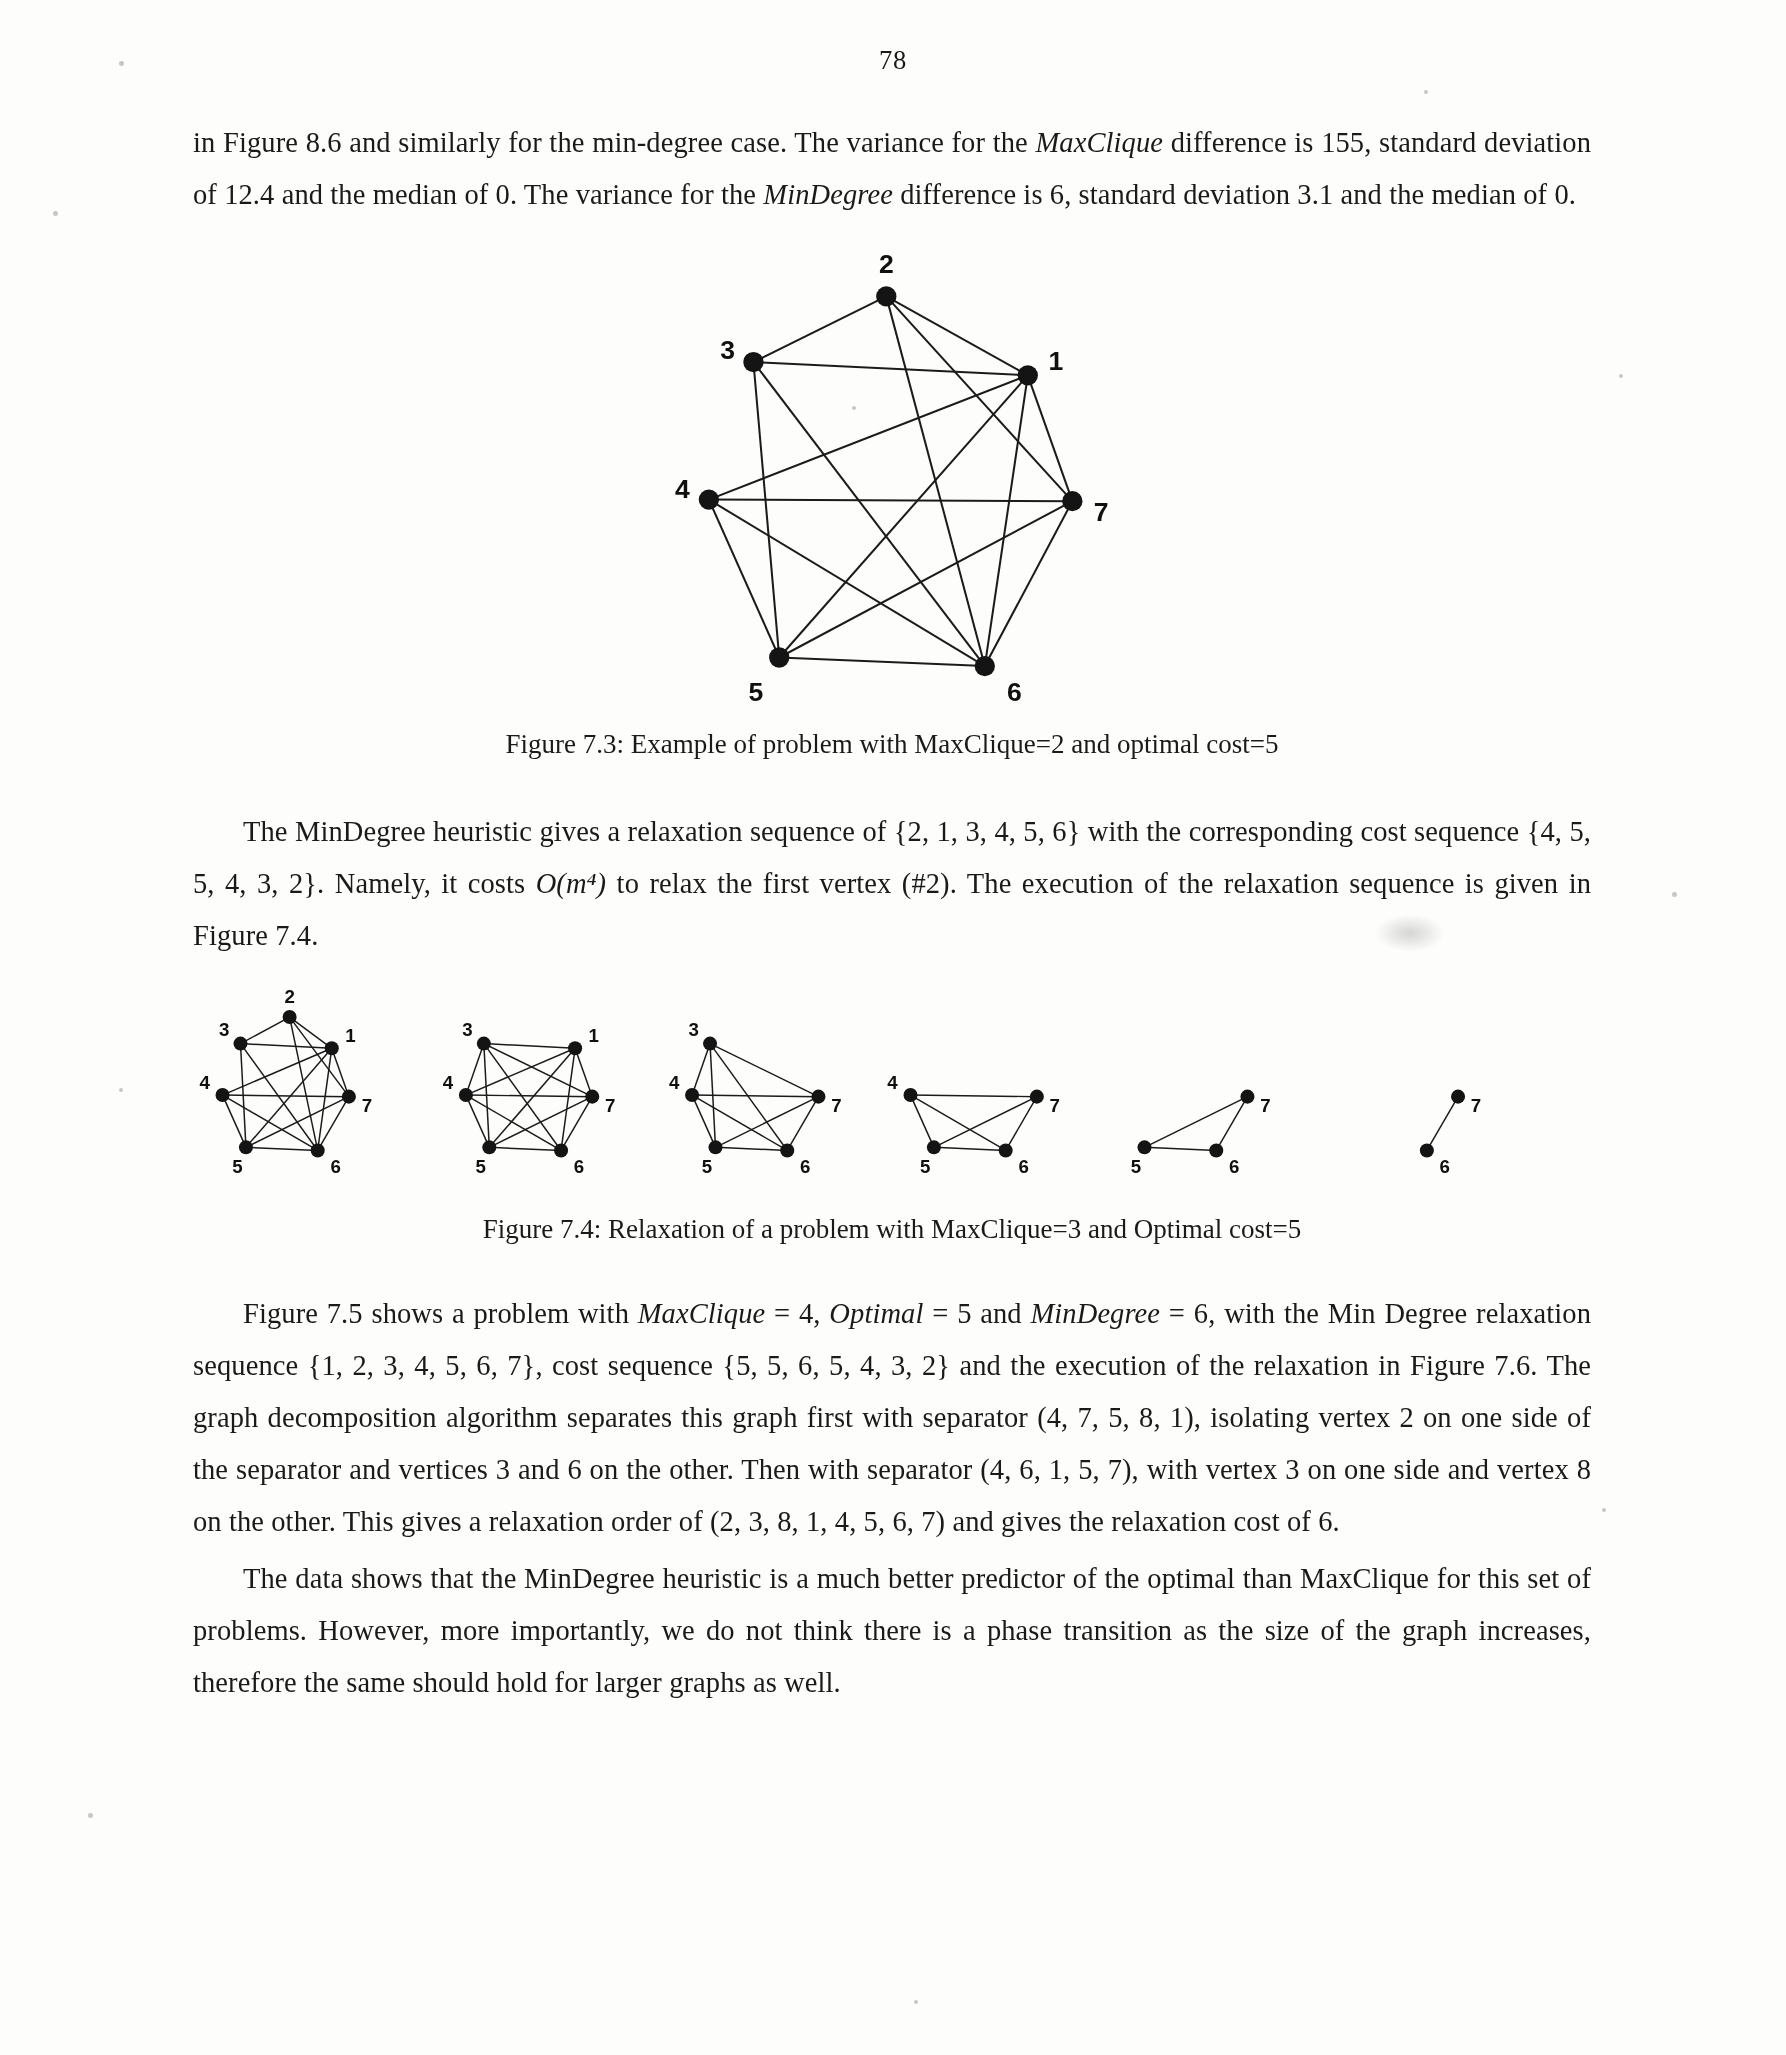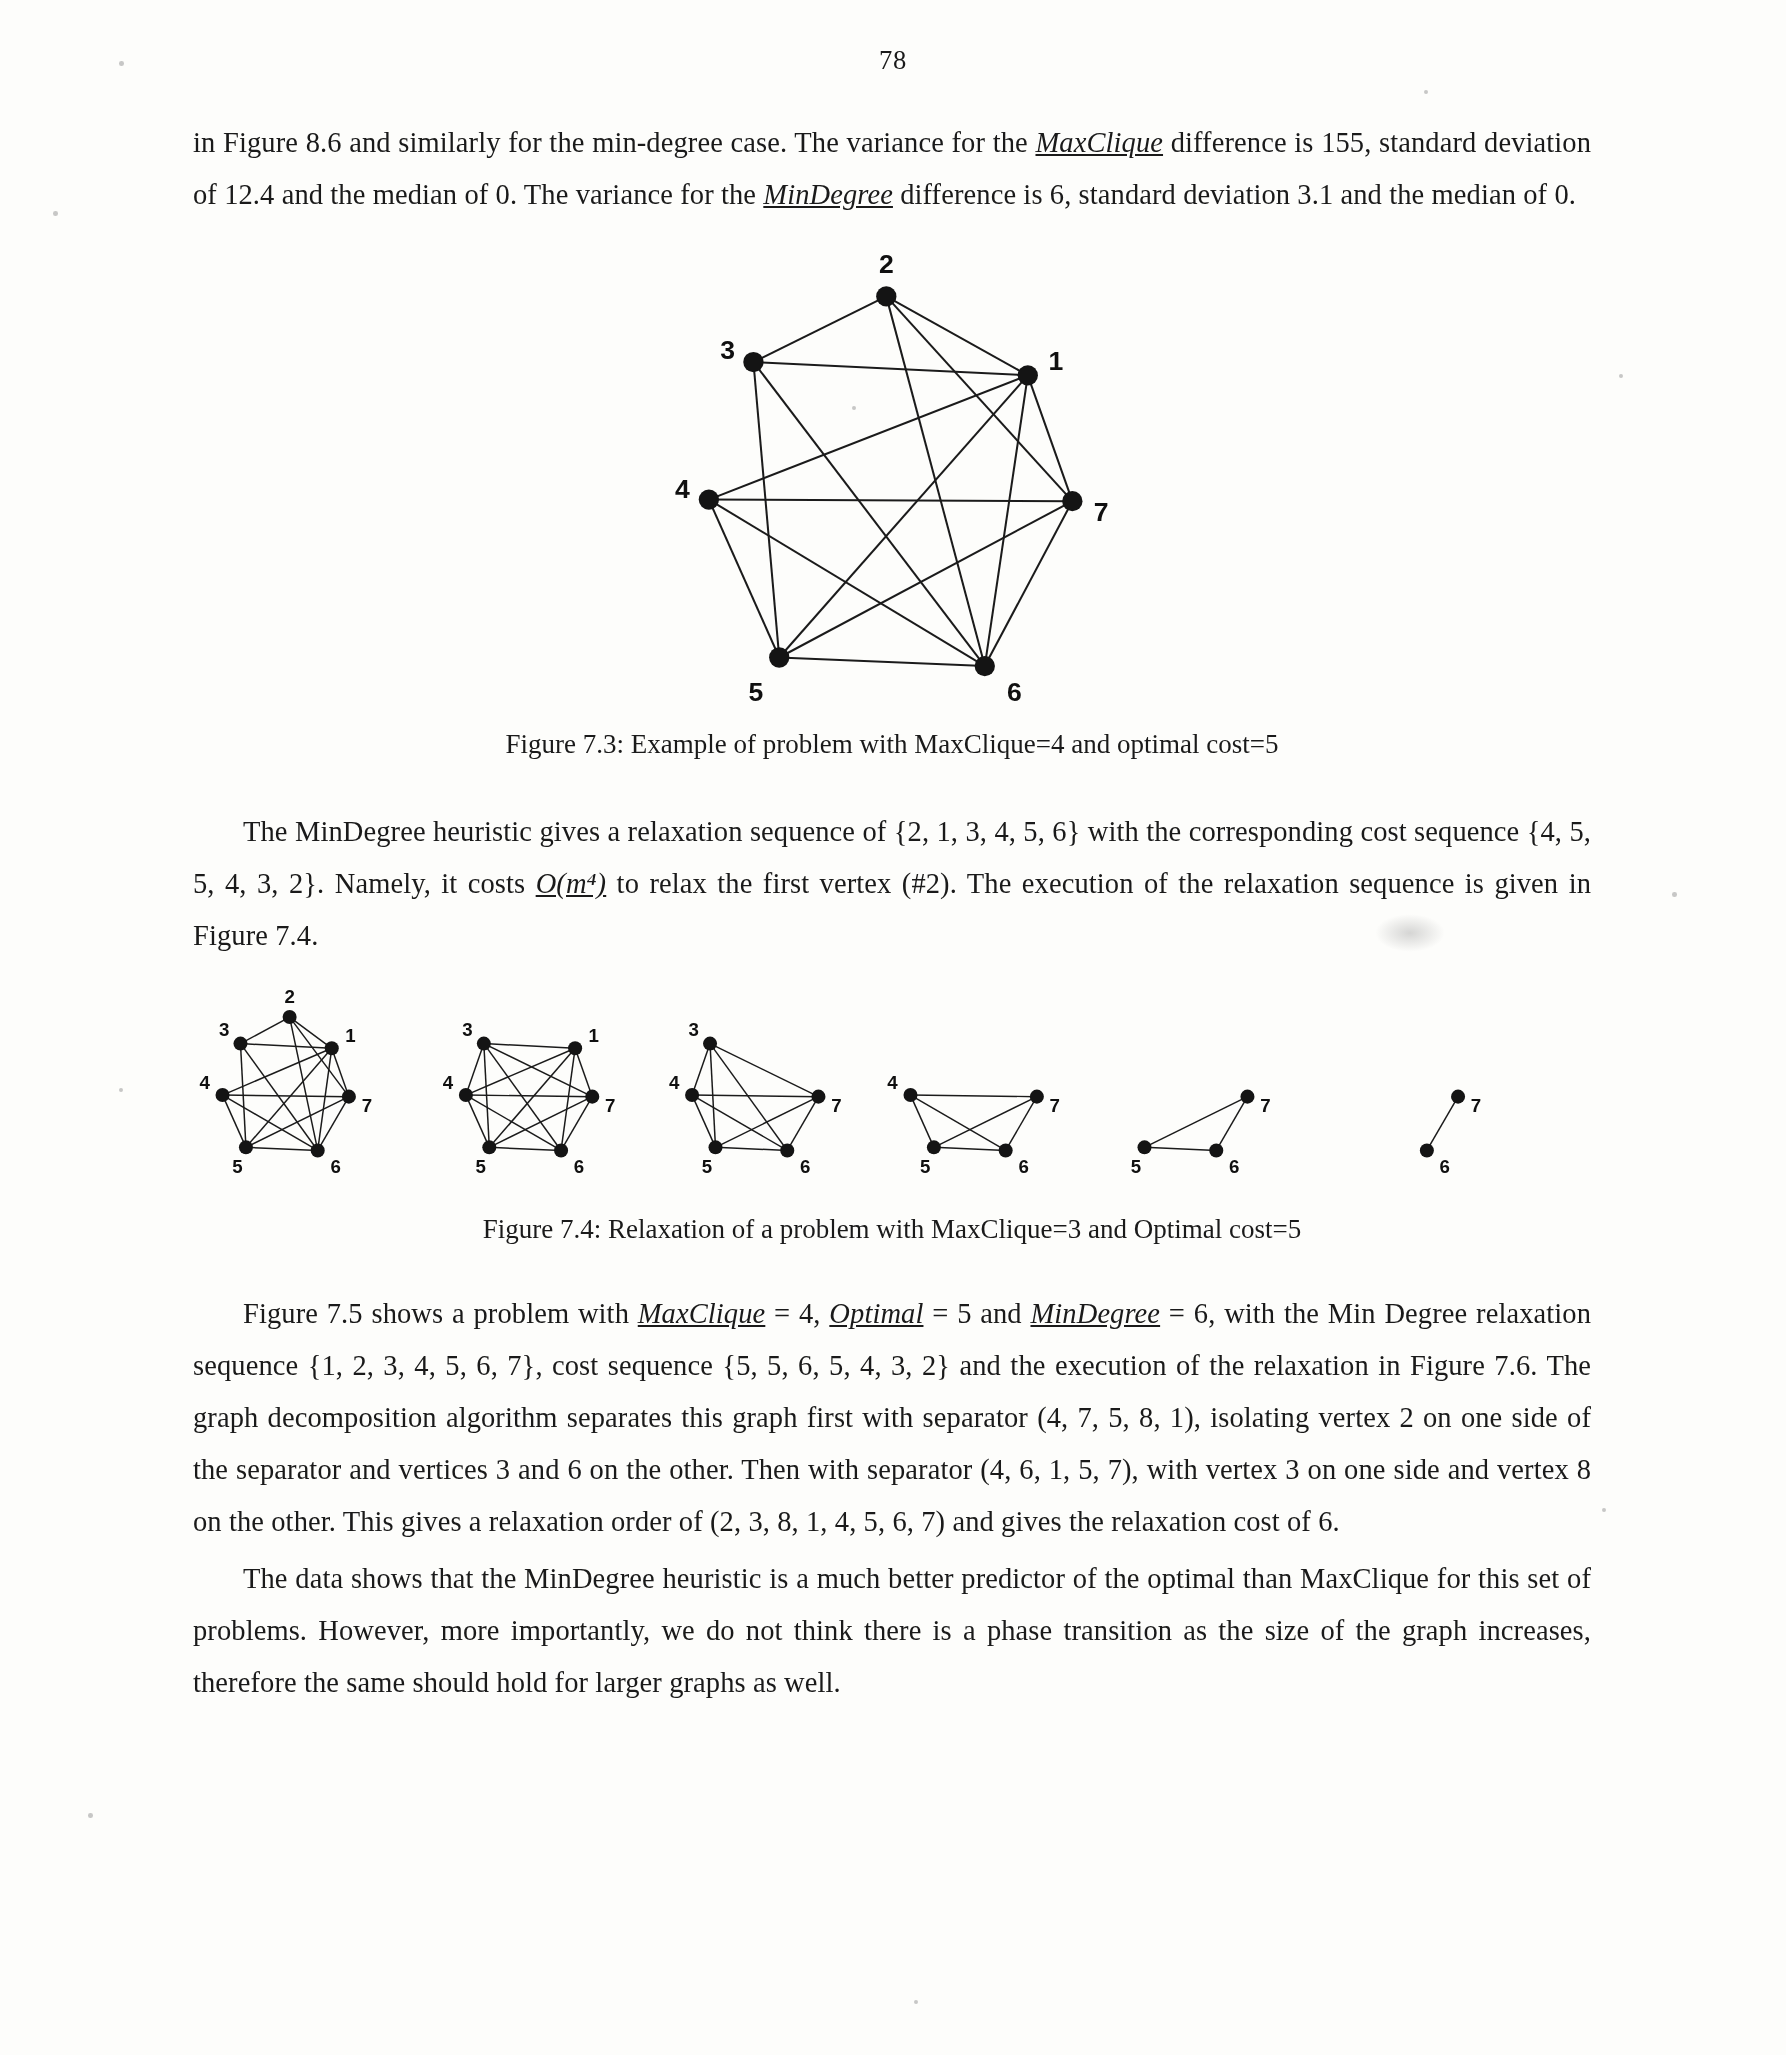--- a/index.html
+++ b/index.html
@@ -37,21 +37,21 @@
     top: 117px;
   }
   p.para {
     font-size: 28.5px;
     line-height: 52px;
     text-align: justify;
     margin: 0 0 4.7px 0;
     letter-spacing: 0.1px;
   }
   p.indent { text-indent: 50px; }
-  .it { font-style: italic; text-decoration: underline; }
+  .it { font-style: italic; }
   .nowrap { white-space: nowrap; }
 
   .fig-block {
     position: relative;
     width: 100%;
   }
   .fig-caption {
     font-size: 27px;
     text-align: center;
     margin: 0;
@@ -135,21 +135,21 @@
             <circle cx="50" cy="307" r="13" class="node"></circle>
             <text x="16" y="296" class="vlabel" font-size="34" text-anchor="middle" dominant-baseline="middle">4</text>
             <circle cx="515" cy="309" r="13" class="node"></circle>
             <text x="552" y="326" class="vlabel" font-size="34" text-anchor="middle" dominant-baseline="middle">7</text>
             <circle cx="140" cy="509" r="13" class="node"></circle>
             <text x="110" y="556" class="vlabel" font-size="34" text-anchor="middle" dominant-baseline="middle">5</text>
             <circle cx="403" cy="520" r="13" class="node"></circle>
             <text x="441" y="556" class="vlabel" font-size="34" text-anchor="middle" dominant-baseline="middle">6</text>
           </g>
       </svg>
-      <p class="fig-caption" style="margin-top:11px;">Figure 7.3: Example of problem with MaxClique=4 and optimal cost=5</p>
+      <p class="fig-caption" style="margin-top:11px;">Figure 7.3: Example of problem with MaxClique=2 and optimal cost=5</p>
     </div>
 
     <p class="para indent" style="margin-top:41px;"><span>The MinDegree heuristic gives a relaxation sequence of {2, 1, 3, 4, 5, 6} with the corresponding cost sequence {4, 5, 5, 4, 3, 2}. Namely, it costs </span><span class="it nowrap">O(m⁴)</span><span> to relax the first vertex (#2). The execution of the relaxation sequence is given in Figure 7.4.</span></p>
 
     <div class="fig-block" style="margin-top:26.6px;">
       <svg width="1396" height="195" viewBox="0 0 1786 250">
         <g id="f74-root">
             <g transform="translate(18,18)">
               <g>
                 <line x1="104" y1="18" x2="41" y2="52" class="edge" stroke-width="1.9"></line>

